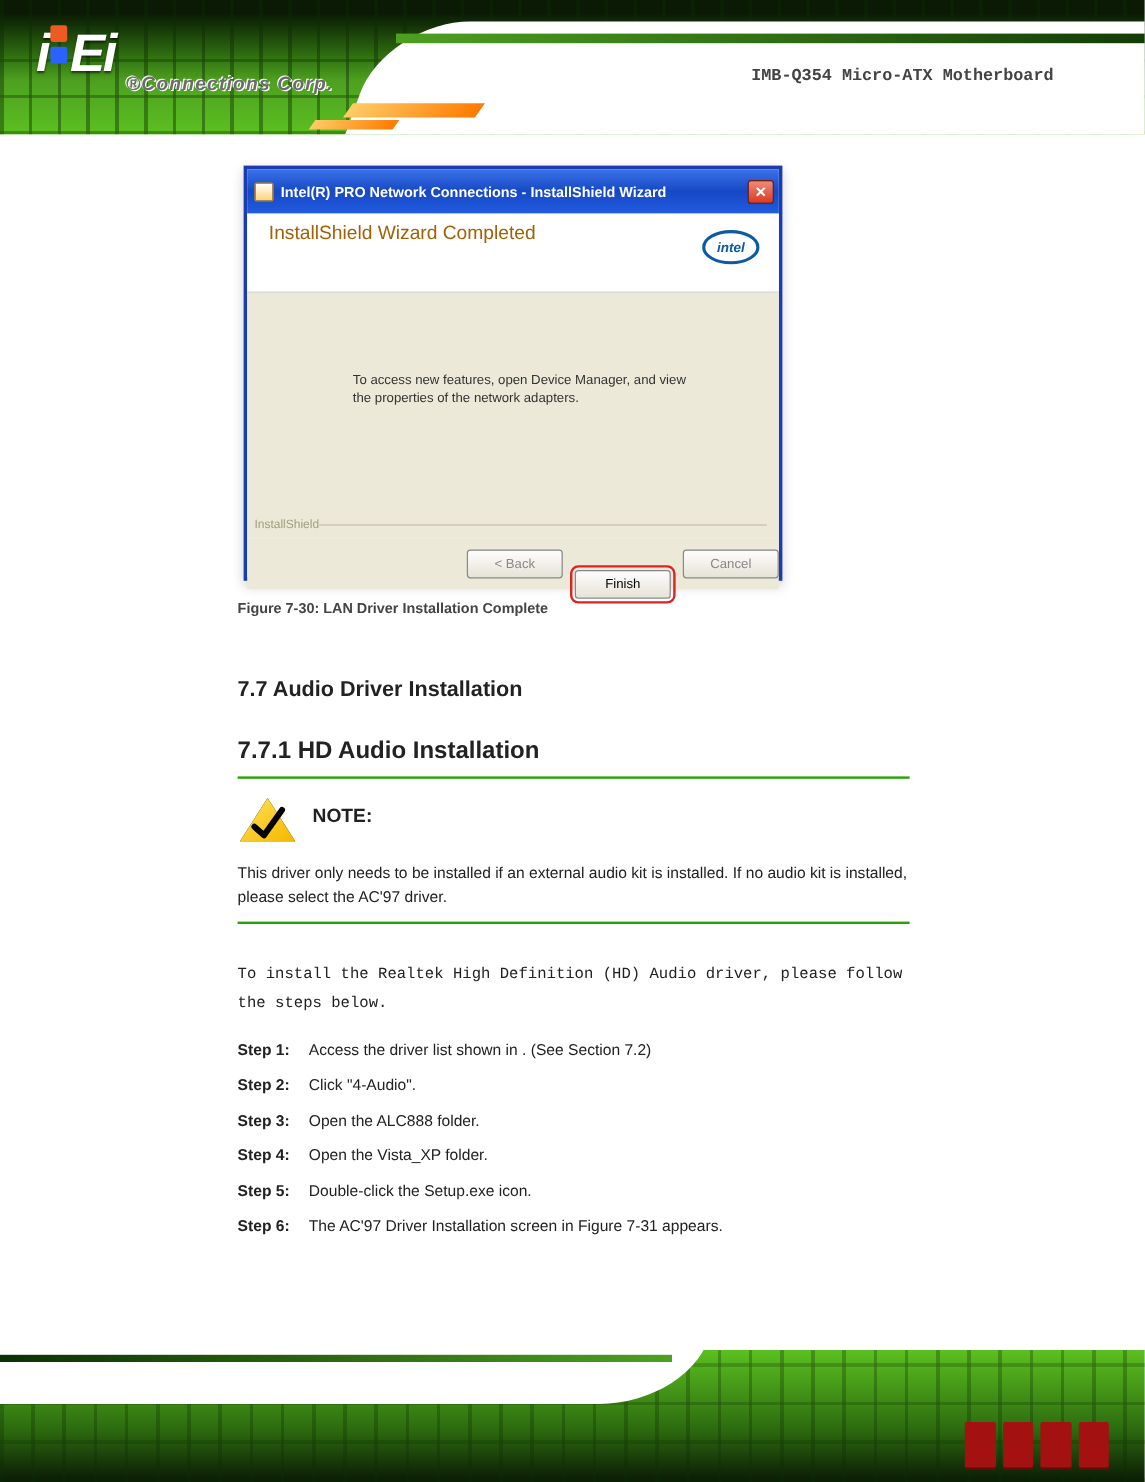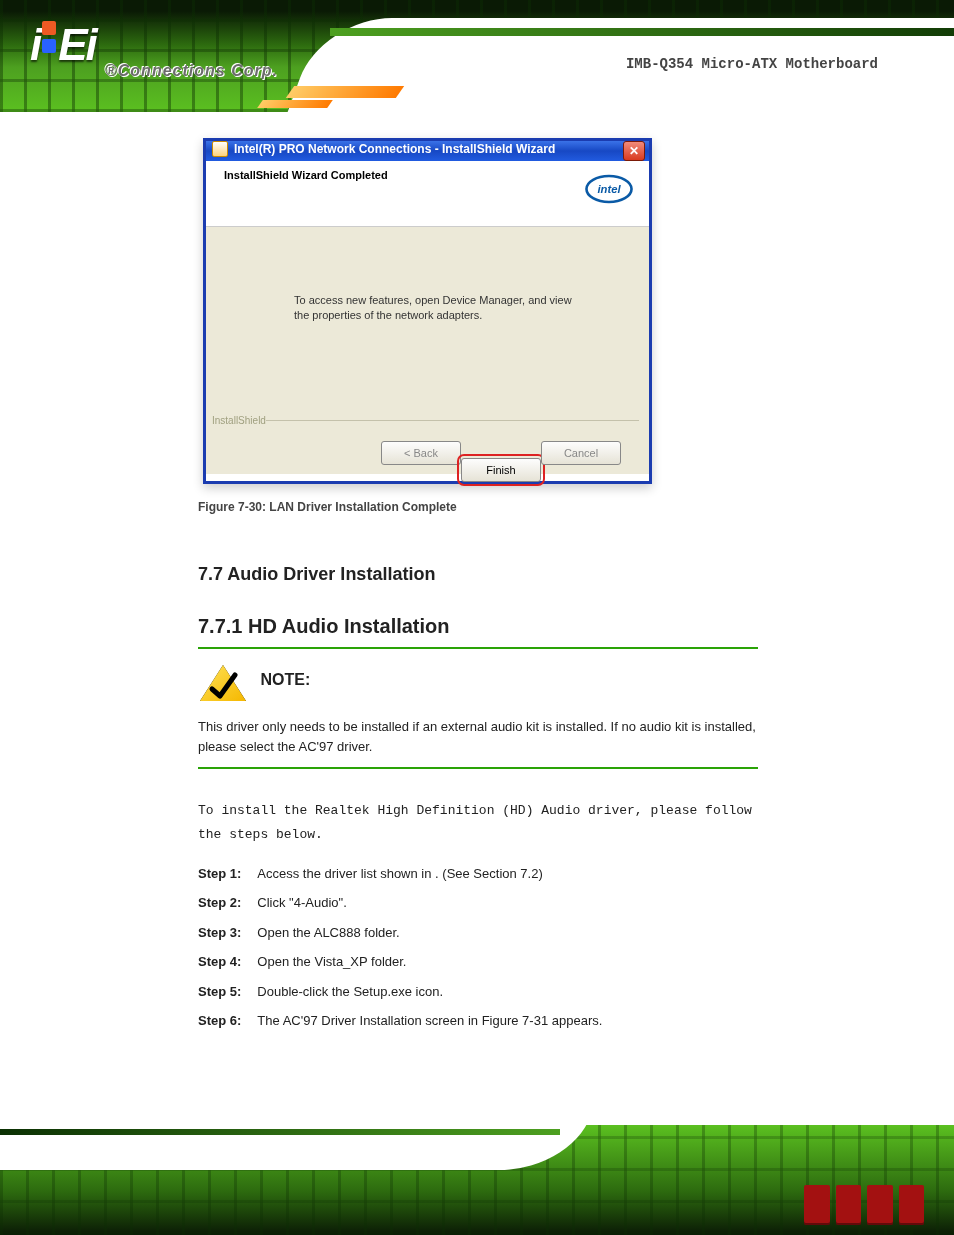--- a/index.html
+++ b/index.html
@@ -129,23 +129,23 @@
   .dialog-wrap {
     position:absolute;
     top:138px; left:203px;
     width:443px; height:340px;
     border:3px solid #1b3cb0;
     background:#fff;
     box-shadow:0 4px 10px rgba(0,0,0,.2);
     font-family:Tahoma, Arial, sans-serif;
   }
   .title-bar {
-    height:20px;
+    height:37px;
     background:linear-gradient(to bottom,#3a72e8,#1748c4 50%,#215be0);
-    display:flex; align-items:flex-start; justify-content:space-between;
+    display:flex; align-items:center; justify-content:space-between;
     padding:0 4px 0 6px;
     color:#fff;
     font-size:12px;
     font-weight:bold;
   }
   .title-left{display:flex;align-items:center;gap:6px;}
   .msi-icon{width:14px;height:14px;background:linear-gradient(#fff,#ffd27a);border:1px solid #cc8a00;border-radius:2px;display:inline-block;}
   .close-x{
     width:20px;height:18px;
     background:linear-gradient(#f08b7a,#d93a1f);
@@ -156,22 +156,22 @@
     display:flex;align-items:center;justify-content:center;
     cursor:pointer;
   }
   .header-white{
     height:65px; background:#fff;
     border-bottom:1px solid #ccc;
     position:relative;
   }
   .header-white .h1{
     position:absolute; top:8px; left:18px;
-    font-size:11px; font-weight:bold;
-    color:#000000;
+    font-size:16px; font-weight:normal;
+    color:#a16207;
   }
   .intel-logo{
     position:absolute; top:10px; right:14px;
     width:52px;height:36px;
   }
   .intel-logo svg{width:100%;height:100%;}
   .body-gray{
     height:205px;
     background:#ece9d8;
     position:relative;
@@ -192,21 +192,22 @@
   }
   .install-shield-line{
     position:absolute;
     bottom:11px;left:60px;right:10px;
     height:1px;background:#c4c1ab;
   }
   .footer-bar{
     height:42px;
     background:#ece9d8;
     display:flex; justify-content:flex-end; align-items:center;
-    padding-right:28px;
+    gap:10px;
+    padding-right:0;
   }
   .btn{
     width:78px; height:22px;
     border:1px solid #888;
     background:linear-gradient(#fdfdfd,#e6e3d6);
     font-size:11px;
     border-radius:3px;
     color:#888;
     display:flex;align-items:center;justify-content:center;
     cursor:default;

